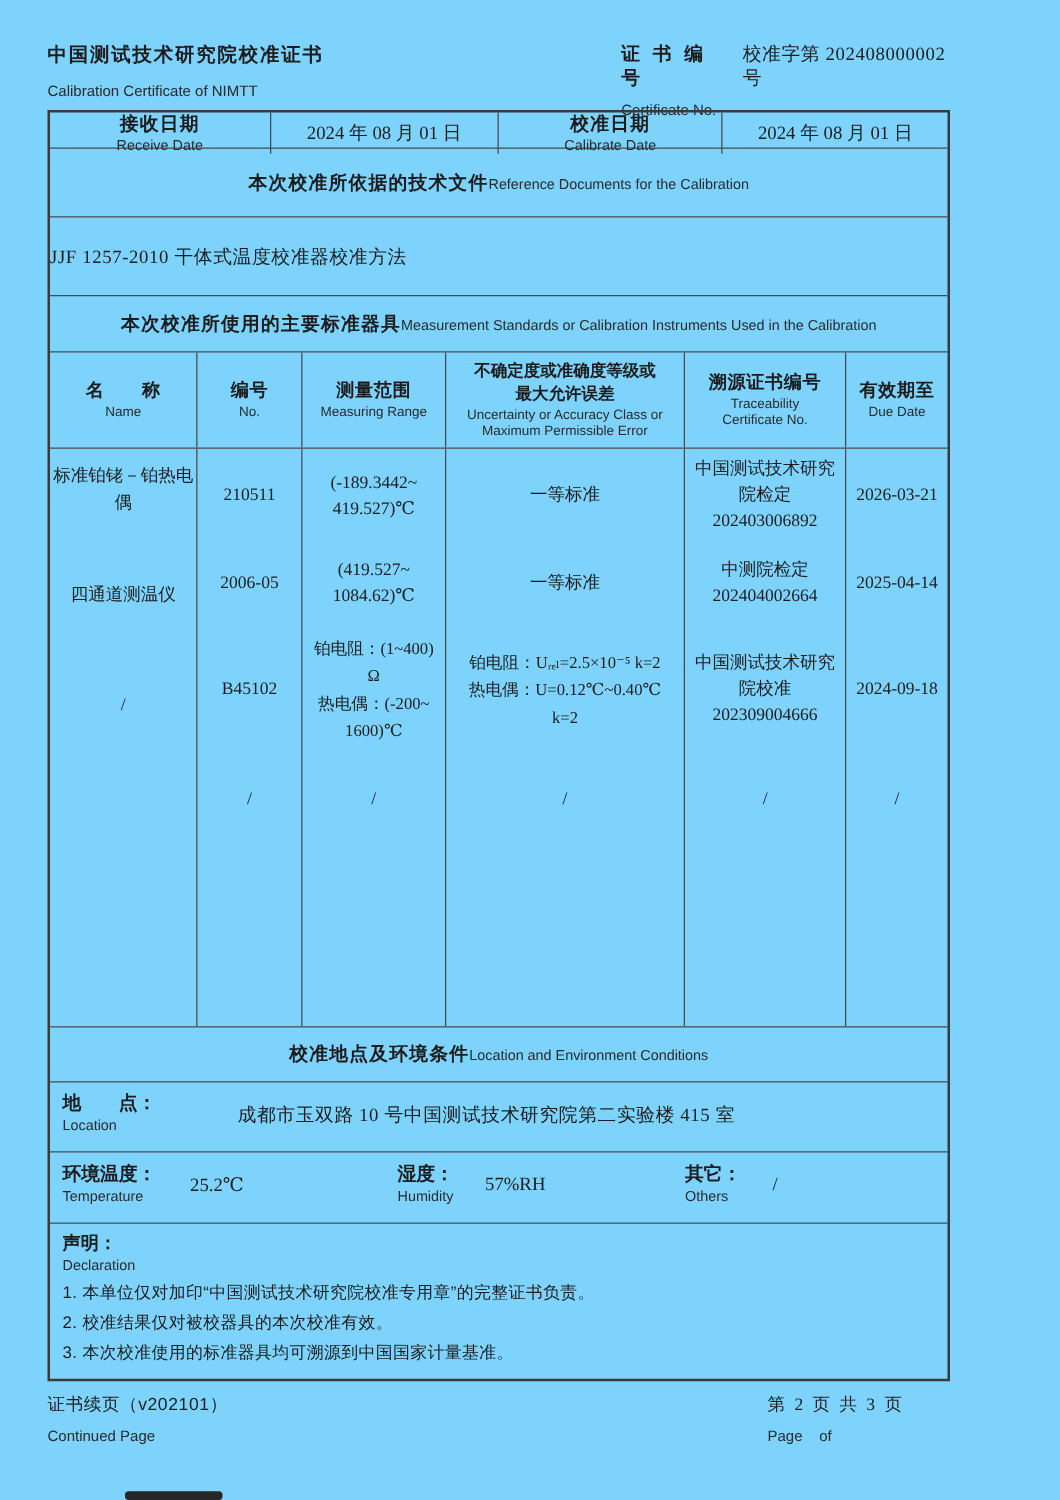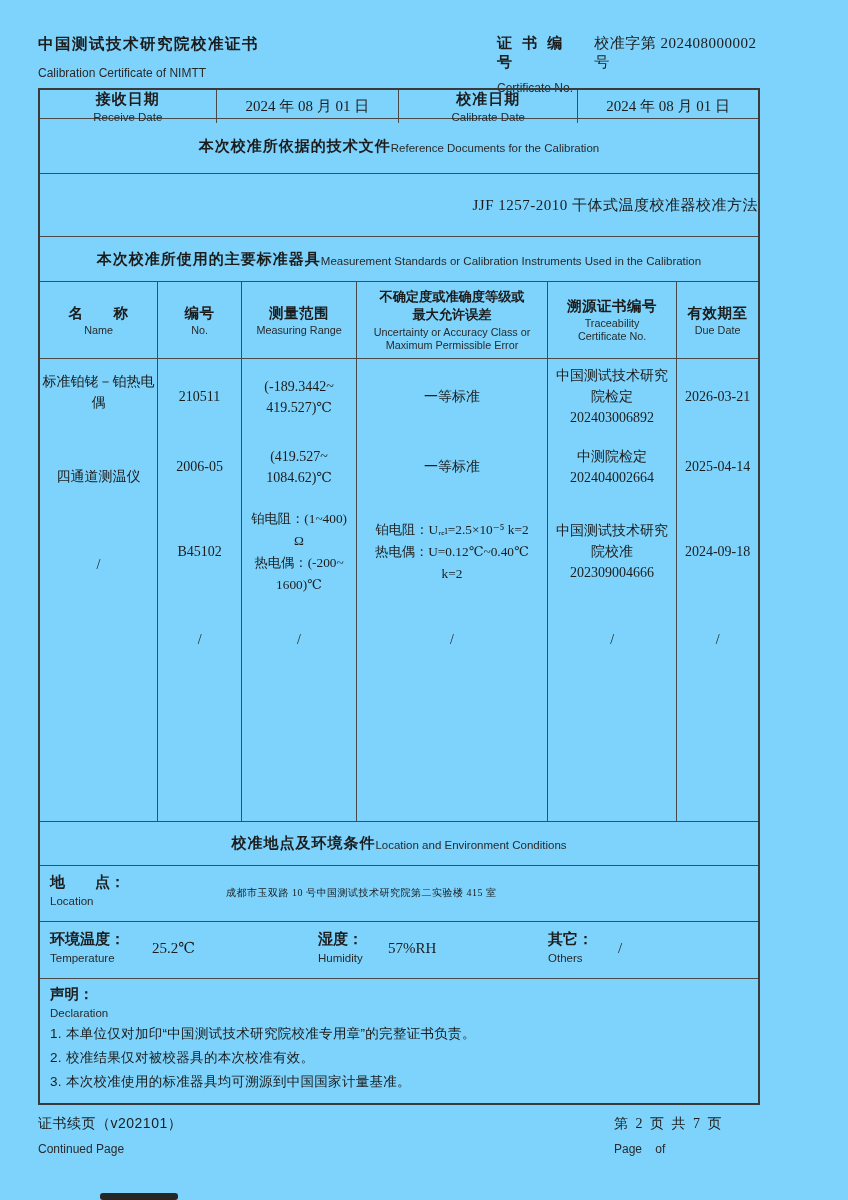--- a/index.html
+++ b/index.html
@@ -27,42 +27,42 @@
   
   .dates-row { height:29px; display:grid; grid-template-columns:24.6% 25.4% 25.0% 25.0%; }
   .lbl-cn { font-size:15px; font-weight:600; letter-spacing:1px; }
   .lbl-en { font-size:11.5px; color:#2a2a2a; margin-top:2px; font-weight:400; }
   .date-val { font-size:15px; }
   
   .sec-head { display:flex; flex-direction:row; align-items:center; justify-content:center; }
   .sec-head .cn { font-size:15px; font-weight:600; letter-spacing:1px; }
   .sec-head .en { font-size:11.5px; color:#2a2a2a; margin-top:3px; }
   .ref-head { height:55px; }
-  .ref-content { height:63px; display:flex; align-items:center; justify-content:flex-end; font-size:15px; letter-spacing:0.5px; }
+  .ref-content { height:63px; display:flex; align-items:center; justify-content:flex-start; font-size:15px; letter-spacing:0.5px; }
   .std-head { height:45px; }
   
   .std-cols { height:77px; display:grid; grid-template-columns:16.45% 11.7% 16.0% 26.6% 18.0% auto; }
   .colhead { padding:2px 1px; }
   .colhead .cn { font-size:14.5px; font-weight:600; letter-spacing:0.5px; white-space:pre-line; line-height:18px; }
   .colhead .en { font-size:10.8px; color:#2a2a2a; margin-top:2px; white-space:pre-line; line-height:13px; }
   .colhead.dense .cn { font-size:13.2px; letter-spacing:0; }
   .std-body { height:463px; display:grid; grid-template-columns:16.45% 11.7% 16.0% 26.6% 18.0% auto; }
   .body-col { display:flex; flex-direction:column; }
   .blk { display:flex; align-items:center; justify-content:center; text-align:center;
     font-family:"Liberation Serif","DejaVu Serif",serif; font-size:14px; line-height:21px; white-space:pre-line; padding:0 2px; }
   .blk.b1 { height:75px; } .blk.b2 { height:65px; } .blk.b3 { height:105px; } .blk.b4 { height:70px; }
   .blk.small { font-size:13.3px; line-height:22px; }
   .filler { flex:1; }
   
   .loc-head { height:44px; }
   .loc-row { height:56px; position:relative; }
   .loc-label { position:absolute; left:10px; top:7px; }
   .loc-label .cn { font-size:15px; font-weight:600; }
   .loc-label .en { font-size:11.5px; color:#2a2a2a; margin-top:3px; }
-  .loc-value { position:absolute; left:150px; top:50%; transform:translateY(-58%); font-size:10px; letter-spacing:0.5px;margin-left:36px; }
+  .loc-value { position:absolute; left:150px; top:50%; transform:translateY(-58%); font-size:15px; letter-spacing:0.5px; }
   .env-row { height:57px; position:relative; }
   .env-label { position:absolute; top:8px; }
   .env-label .cn { font-size:15px; font-weight:600; }
   .env-label .en { font-size:11.5px; color:#2a2a2a; margin-top:3px; }
   .env-value { position:absolute; top:50%; transform:translateY(-60%); font-size:15px; }
   
   .decl { flex:1; padding:6px 10px 0 10px; }
   .decl-cn { font-size:14.5px; font-weight:600; }
   .decl-en { font-size:11.5px; color:#2a2a2a; margin-top:3px; }
   .decl-item { font-size:13.5px; margin-top:6px; letter-spacing:0.3px; }
@@ -251,20 +251,20 @@
       <div class="decl-item">2. 校准结果仅对被校器具的本次校准有效。</div>
       <div class="decl-item">3. 本次校准使用的标准器具均可溯源到中国国家计量基准。</div>
     </div>
 
   </div>
 
   <div class="doc-footer">
     <div class="foot-left-cn">证书续页（v202101）</div>
     <div class="foot-left-en">Continued Page</div>
     <div class="foot-right">
-      <div class="foot-right-cn serif">第 2 页 共 7 页</div>
+      <div class="foot-right-cn serif">第 2 页 共 3 页</div>
       <div class="foot-right-en">Page    of</div>
     </div>
   </div>
 
   <div class="artifact"></div>
 
 </div>
 
 </body></html>

